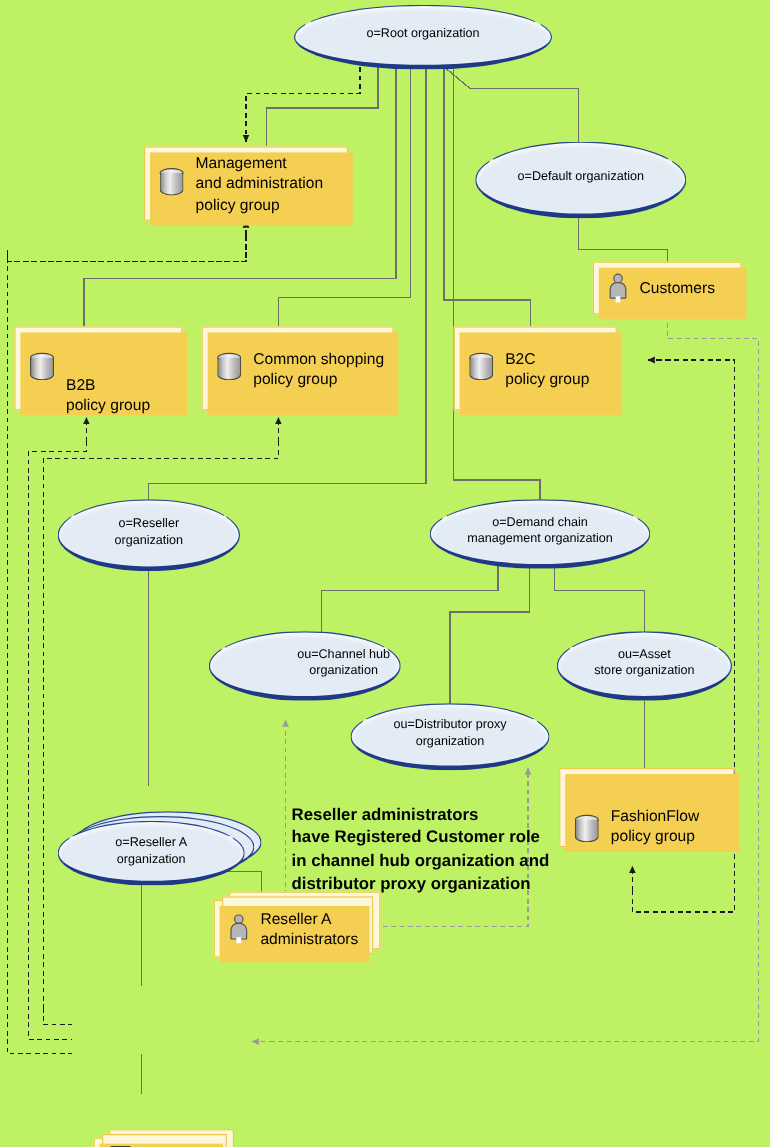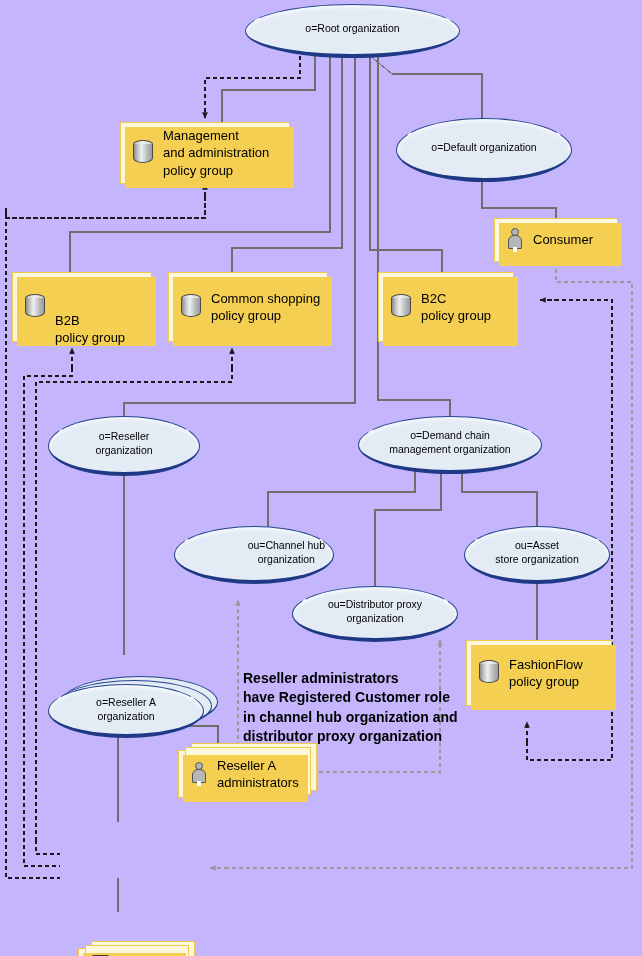--- a/index.html
+++ b/index.html
@@ -4,21 +4,21 @@
 <style>
   html,body{margin:0;padding:0;background:#ffffff;}
   body{
     font-family:"Liberation Sans","DejaVu Sans",sans-serif;
     -webkit-font-smoothing:antialiased;
   }
   #stage{
     position:relative;
     width:642px;
     height:956px;
-    background:#c4b5fd;
+    background:#bef264;
     overflow:hidden;
   }
   #edges{position:absolute;left:0;top:0;width:642px;height:956px;}
 
   
   .org{
     position:absolute;
     box-sizing:border-box;
     border-radius:50%;
     background:#e3ebf5;
@@ -300,21 +300,21 @@
 and administration
 policy group</span>
   </div>
 
   <div class="ybox" style="left:494px;top:218px;width:124px;height:44px;">
     <span class="person">
       <span class="head"></span>
         <span class="body"></span>
         <span class="legs"></span>
     </span>
-    <span class="txt">Consumer</span>
+    <span class="txt">Customers</span>
   </div>
 
   <div class="ybox" style="left:12px;top:272px;width:140px;height:70px;">
     <span class="cyl">
       <span class="top"></span>
         <span class="body"></span>
     </span>
     <span class="txt" style="white-space:pre-line;margin-top:44px;">B2B
 policy group</span>
   </div>
@@ -330,21 +330,21 @@
 
   <div class="ybox" style="left:378px;top:272px;width:136px;height:70px;">
     <span class="cyl">
       <span class="top"></span>
         <span class="body"></span>
     </span>
     <span class="txt" style="white-space:pre-line;">B2C
 policy group</span>
   </div>
 
-  <div class="ybox" style="left:466px;top:640px;width:146px;height:66px;">
+  <div class="ybox" style="left:466px;top:640px;width:146px;height:66px;align-items:flex-end;">
     <span class="cyl">
       <span class="top"></span>
         <span class="body"></span>
     </span>
     <span class="txt" style="white-space:pre-line;">FashionFlow
 policy group</span>
   </div>
 
   <div class="ybox stacked" style="left:178px;top:750px;width:126px;height:48px;">
     <span class="stk" style="left:12px;top:-8px;width:126px;height:48px;"></span>

